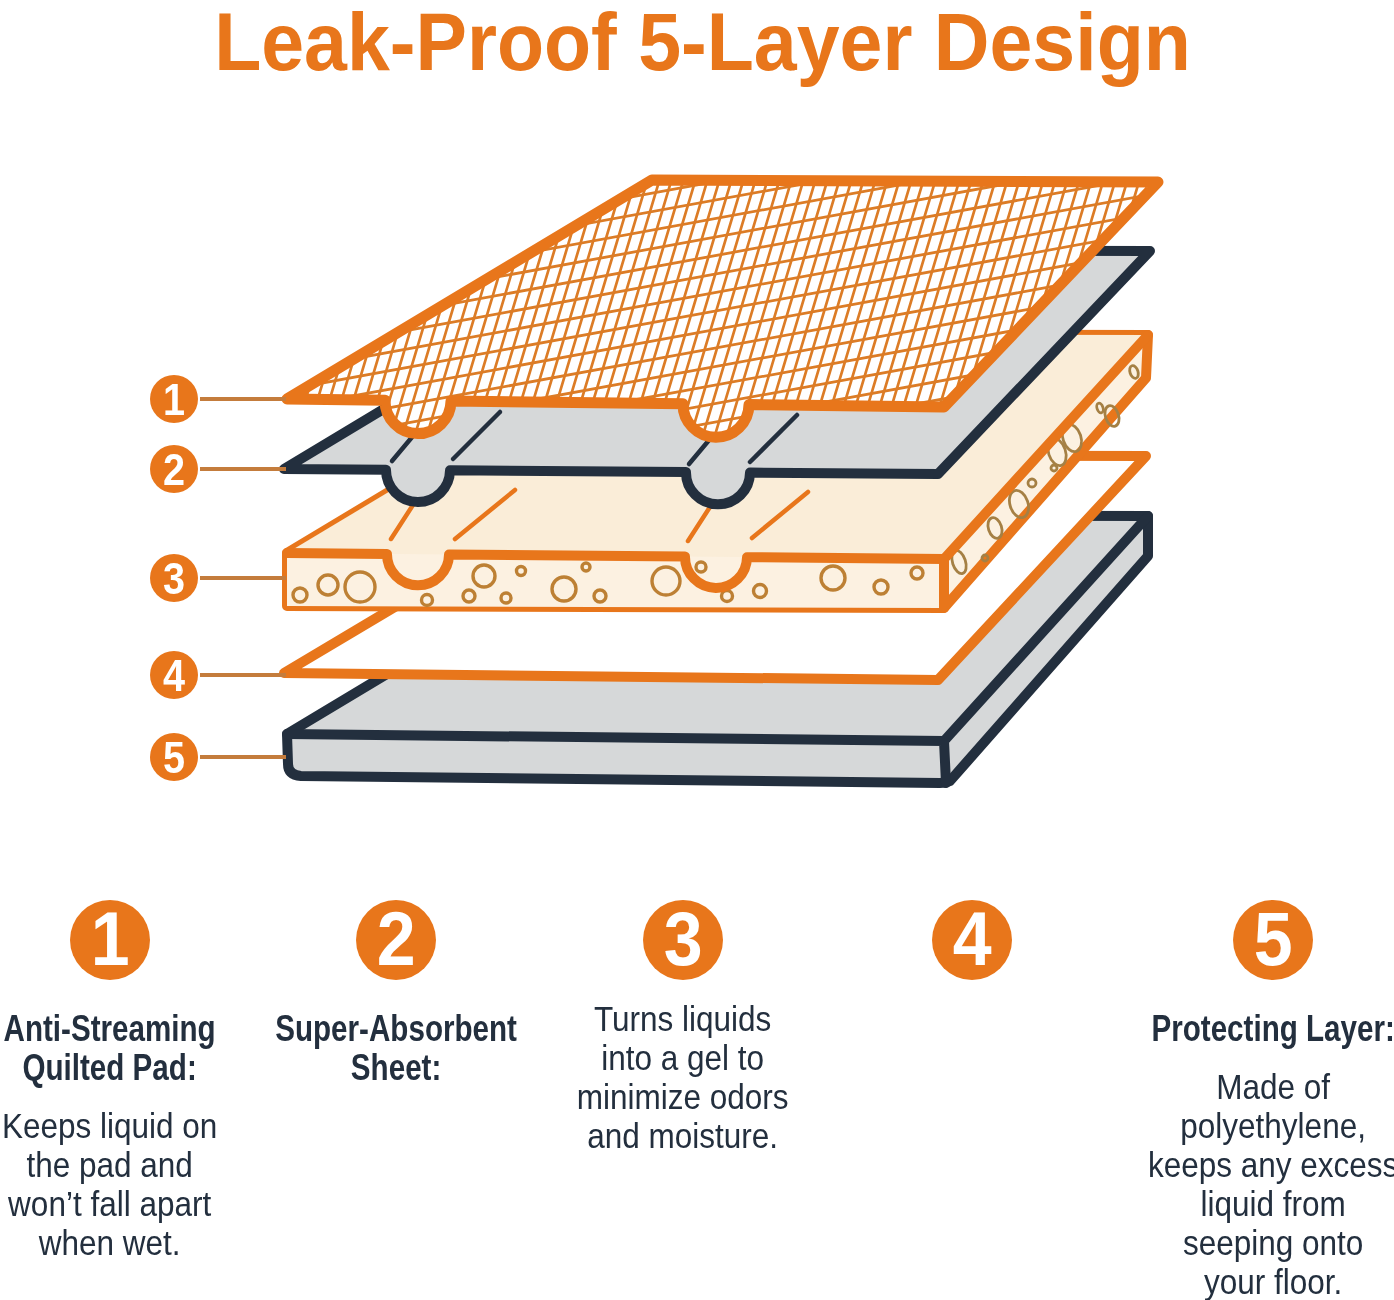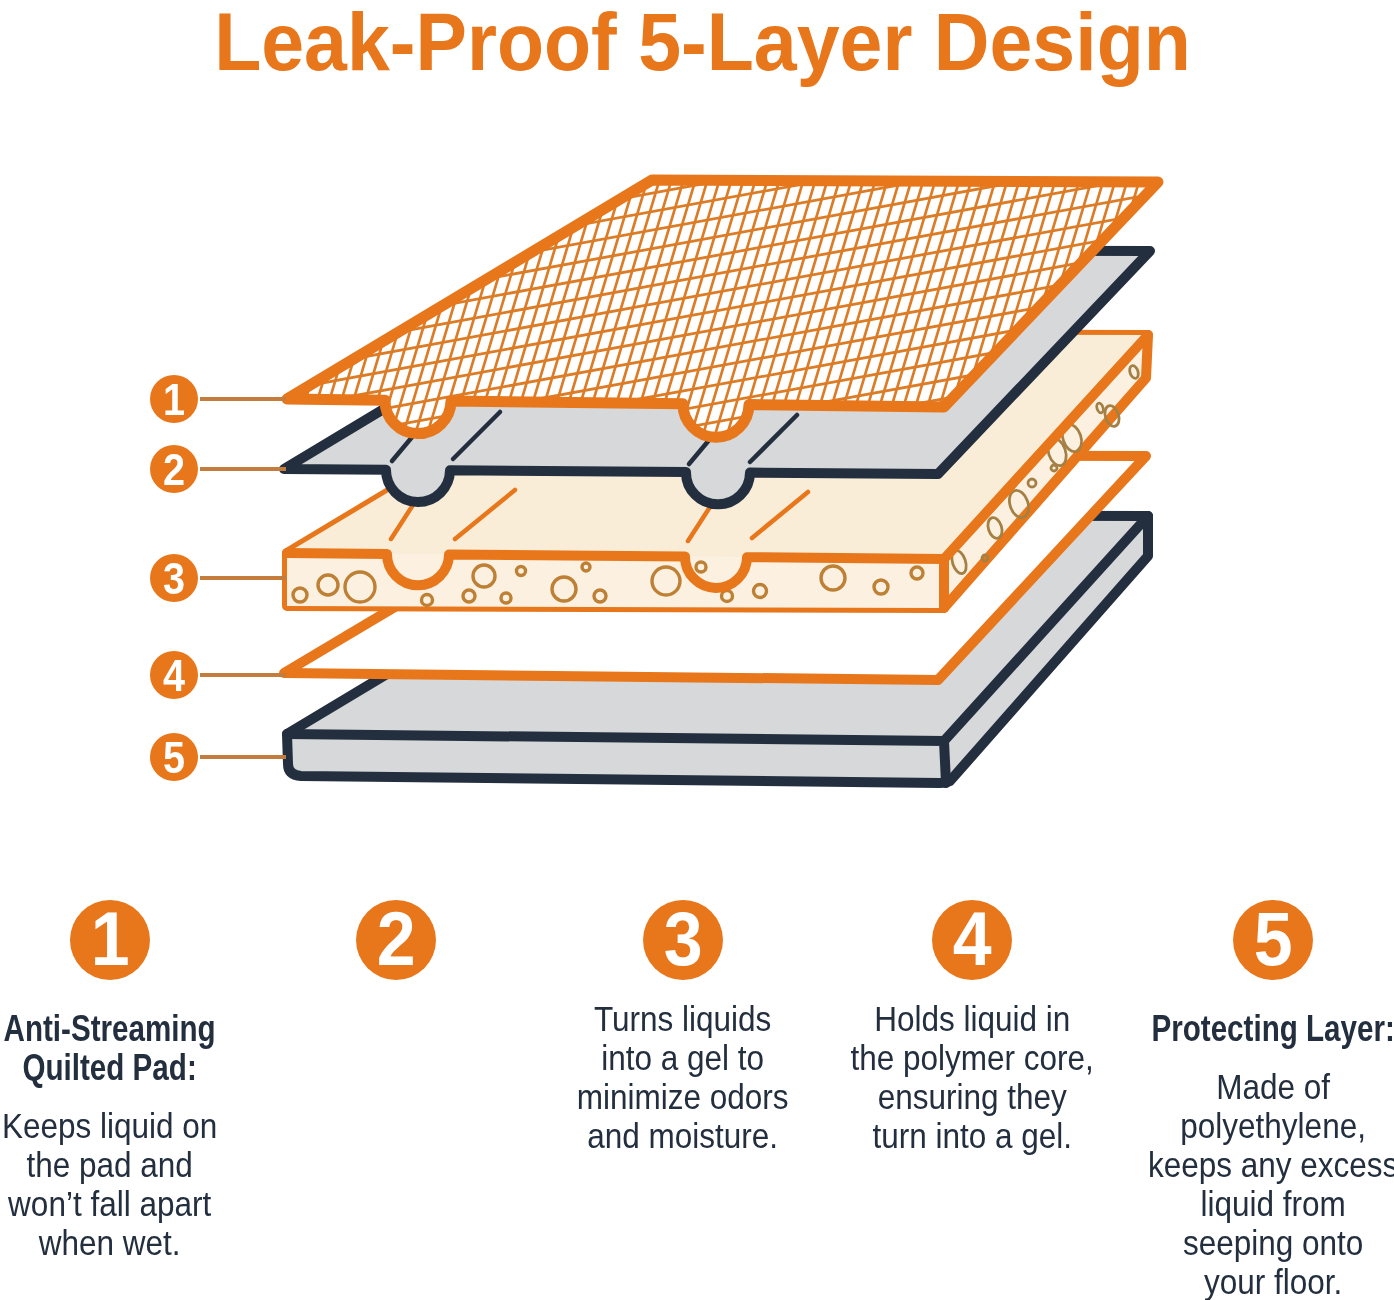--- a/index.html
+++ b/index.html
@@ -132,26 +132,26 @@
 </g>
 </svg>
 
 <div class="col" style="left:-50px;">
   <div class="bignum"><span>1</span></div>
   <div class="hd"><span>Anti-Streaming<br>Quilted Pad:</span></div>
   <div class="bd"><span>Keeps liquid on<br>the pad and<br>won’t fall apart<br>when wet.</span></div>
 </div>
 <div class="col" style="left:236px;">
   <div class="bignum"><span>2</span></div>
+  <div class="hd"><span>Super-Absorbent<br>Sheet:</span></div>
 </div>
 <div class="col" style="left:523px;">
   <div class="bignum"><span>3</span></div>
   <div class="bd"><span>Turns liquids<br>into a gel to<br>minimize odors<br>and moisture.</span></div>
 </div>
 <div class="col" style="left:812px;">
   <div class="bignum"><span>4</span></div>
-  <div class="bd"><span>Holds liquid in<br>the polymer core,<br>ensuring they<br>turn into a gel.</span></div>
 </div>
 <div class="col" style="left:1113px;">
   <div class="bignum"><span>5</span></div>
   <div class="hd"><span>Protecting Layer:</span></div>
   <div class="bd"><span>Made of<br>polyethylene,<br>keeps any excess<br>liquid from<br>seeping onto<br>your floor.</span></div>
 </div>
 
 </body></html>

